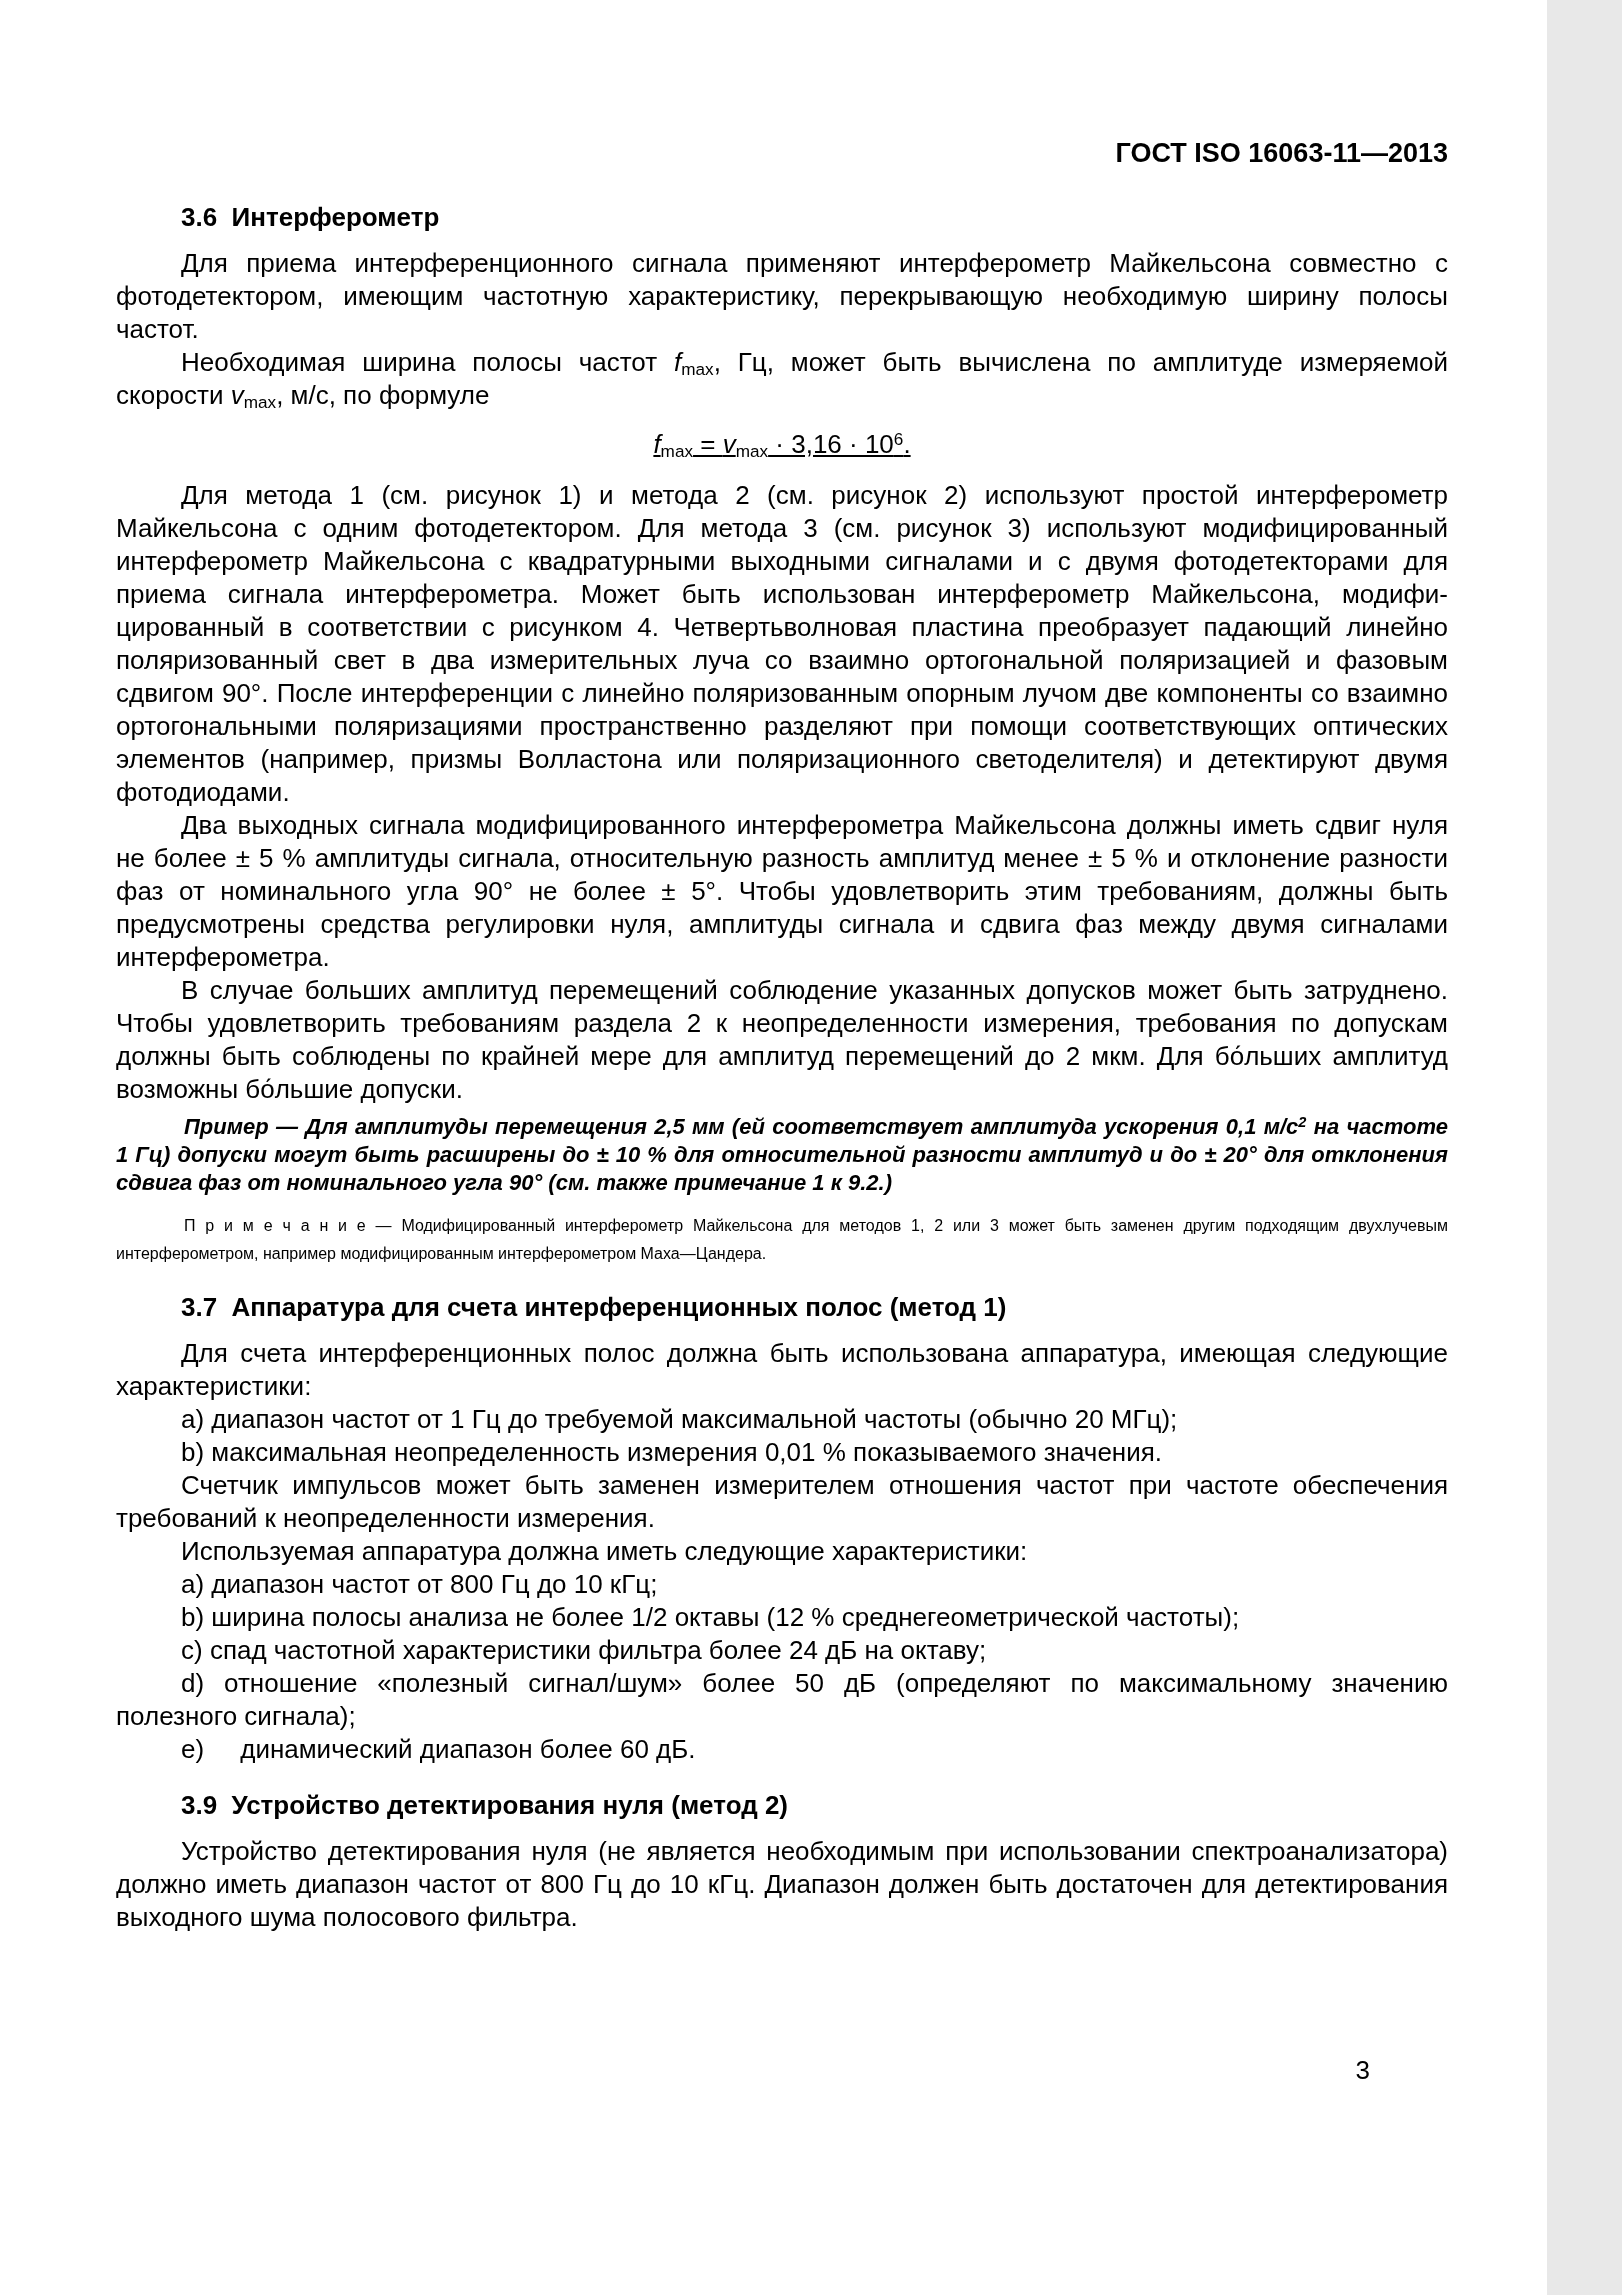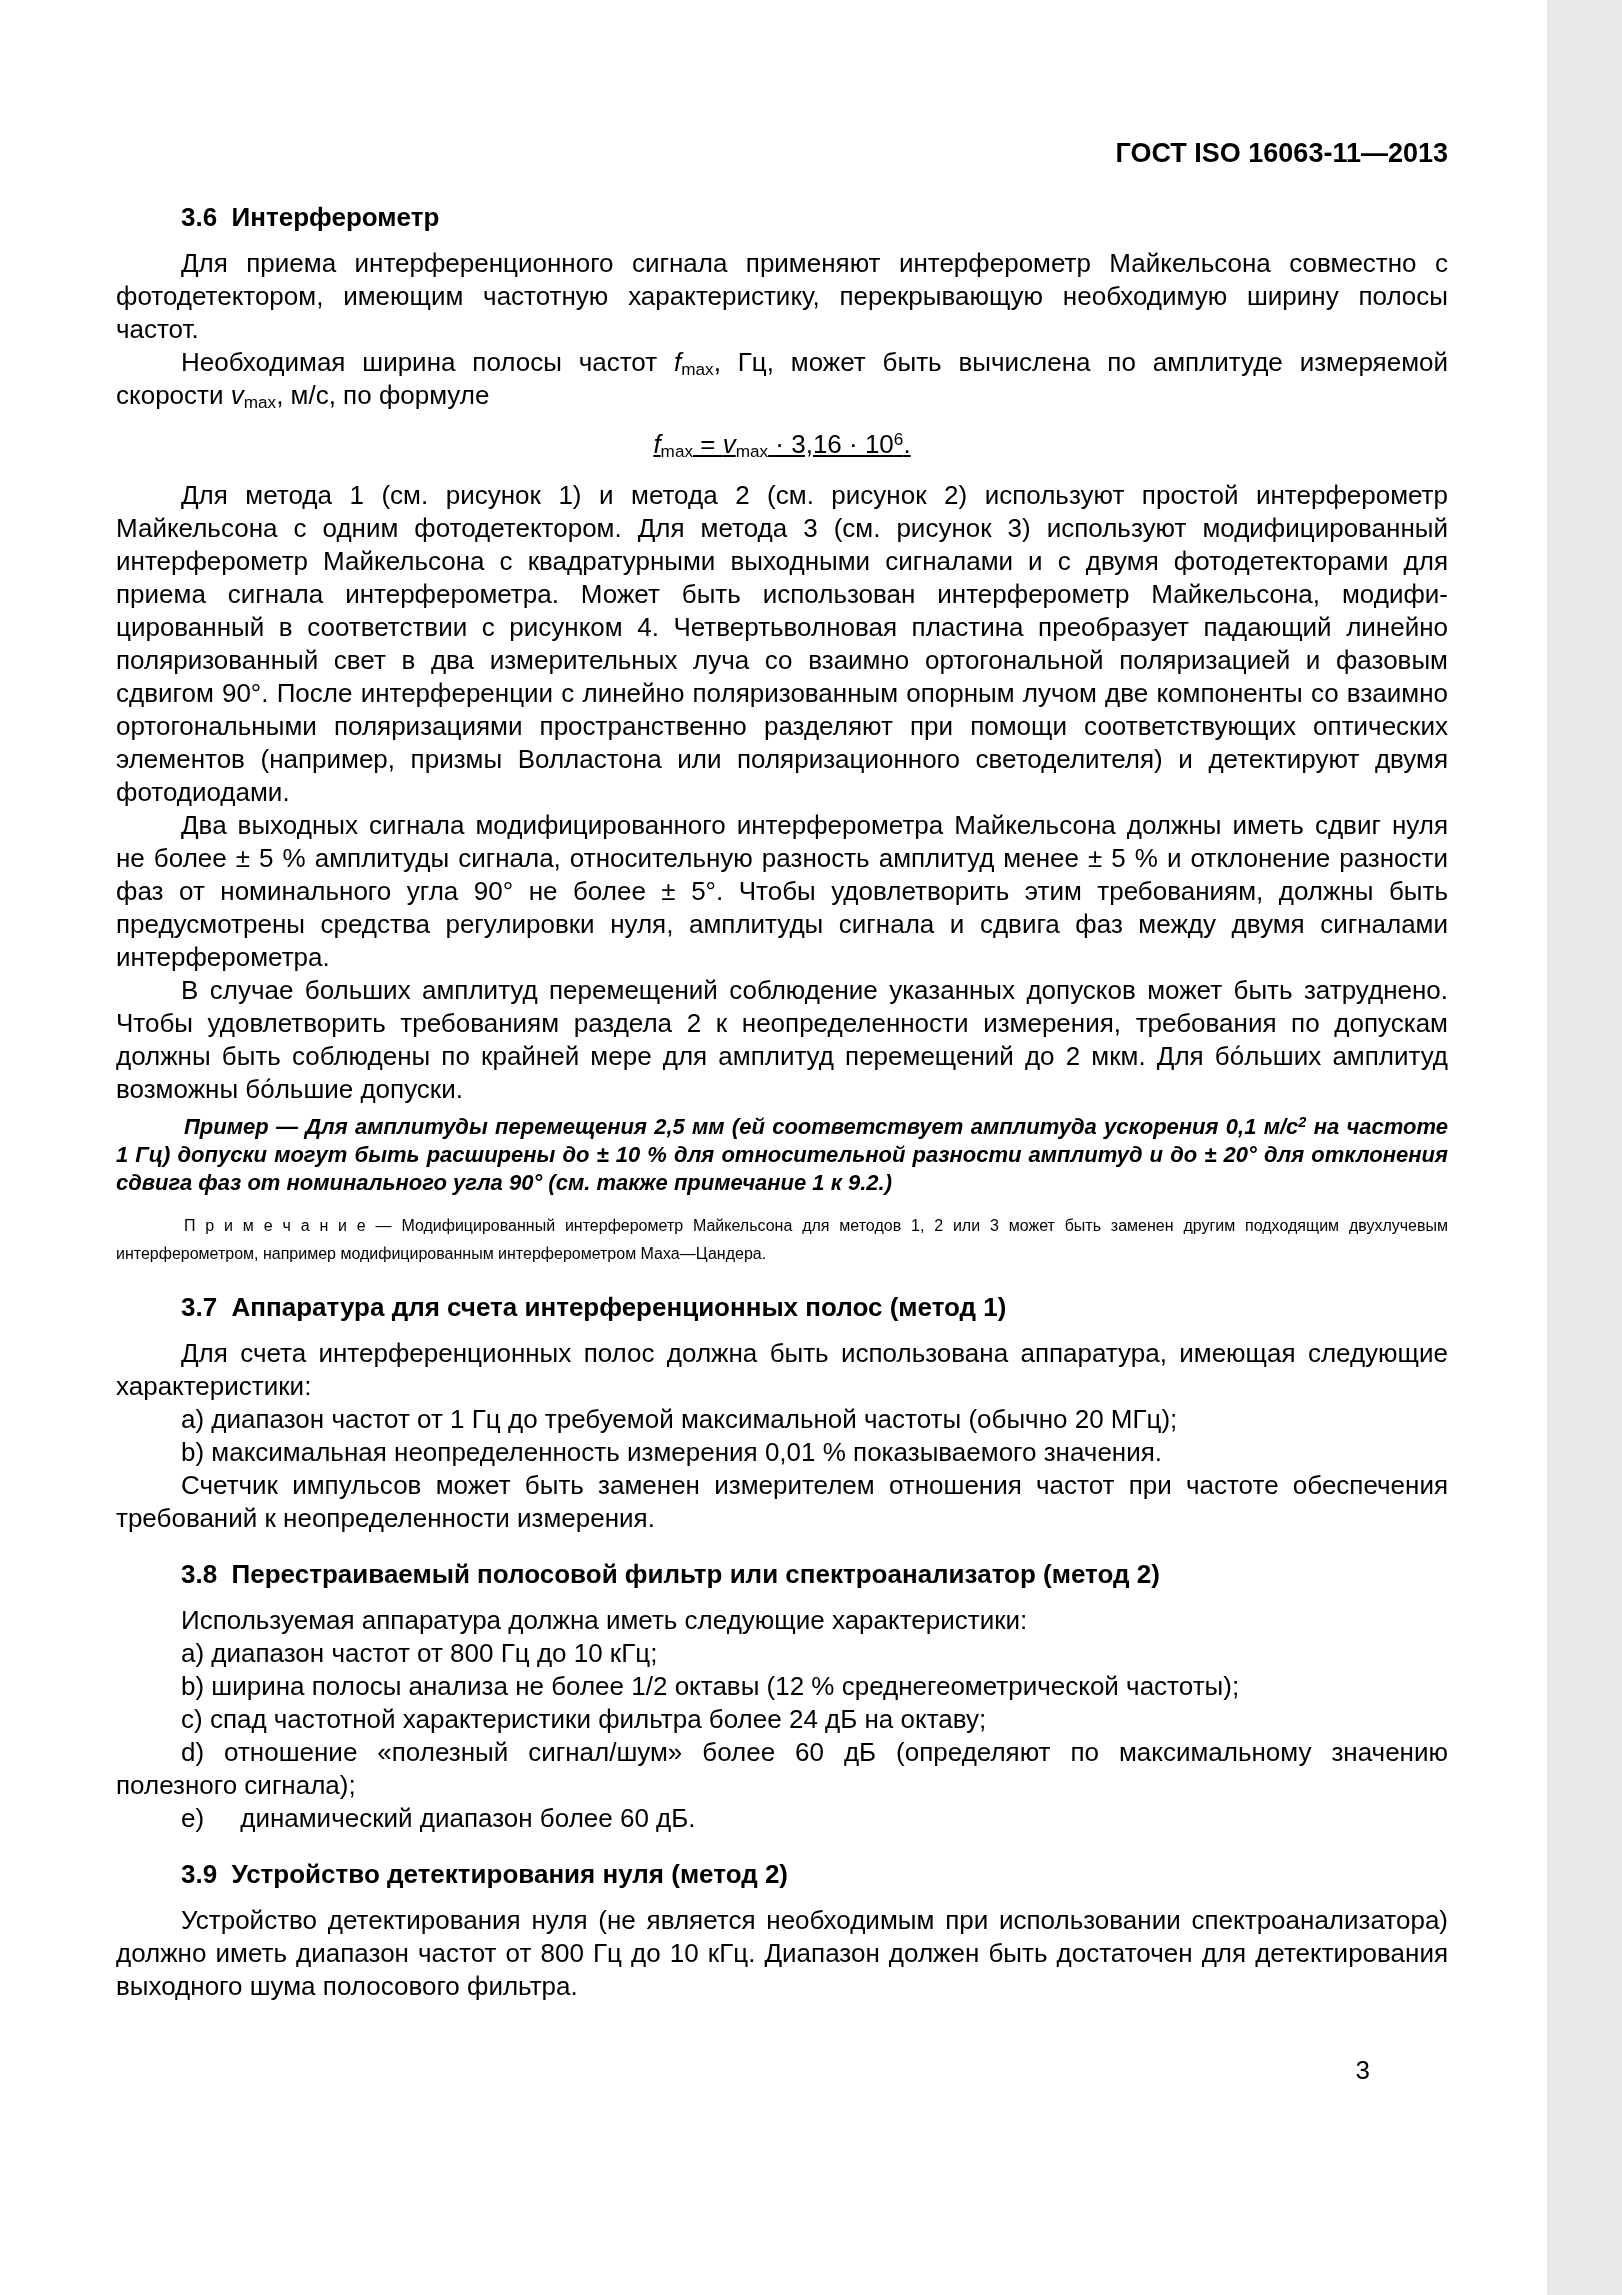--- a/index.html
+++ b/index.html
@@ -99,27 +99,26 @@
 
     <p class="note">П р и м е ч а н и е — Модифицированный интерферометр Майкельсона для методов 1, 2 или 3 может быть заменен другим подходящим двухлучевым интерферометром, например модифицированным интерферометром Маха—Цандера.</p>
 
     <h2 class="sec-heading">3.7&nbsp; Аппаратура для счета интерференционных полос (метод 1)</h2>
 
     <p class="body">Для счета интерференционных полос должна быть использована аппаратура, имеющая следую­щие характеристики:</p>
     <p class="body">a) диапазон частот от 1 Гц до требуемой максимальной частоты (обычно 20 МГц);</p>
     <p class="body">b) максимальная неопределенность измерения 0,01 % показываемого значения.</p>
     <p class="body">Счетчик импульсов может быть заменен измерителем отношения частот при частоте обеспече­ния требований к неопределенности измерения.</p>
 
-    <h2 class="sec-heading">3.8&nbsp; Перестраиваемый полосовой фильтр или спектроанализатор (метод 2)</h2>
 
     <p class="body">Используемая аппаратура должна иметь следующие характеристики:</p>
     <p class="body">a) диапазон частот от 800 Гц до 10 кГц;</p>
     <p class="body">b) ширина полосы анализа не более 1/2 октавы (12 % среднегеометрической частоты);</p>
     <p class="body">c) спад частотной характеристики фильтра более 24 дБ на октаву;</p>
-    <p class="body">d) отношение «полезный сигнал/шум» более 60 дБ (определяют по максимальному значению полезного сигнала);</p>
+    <p class="body">d) отношение «полезный сигнал/шум» более 50 дБ (определяют по максимальному значению полезного сигнала);</p>
     <p class="body">e)&nbsp;&nbsp;&nbsp;&nbsp;&nbsp;динамический диапазон более 60 дБ.</p>
 
     <h2 class="sec-heading">3.9&nbsp; Устройство детектирования нуля (метод 2)</h2>
 
     <p class="body">Устройство детектирования нуля (не является необходимым при использовании спектроанализа­тора) должно иметь диапазон частот от 800 Гц до 10 кГц. Диапазон должен быть достаточен для детек­тирования выходного шума полосового фильтра.</p>
 
   </div>
 
   <div class="page-number">3</div>
 </div>

